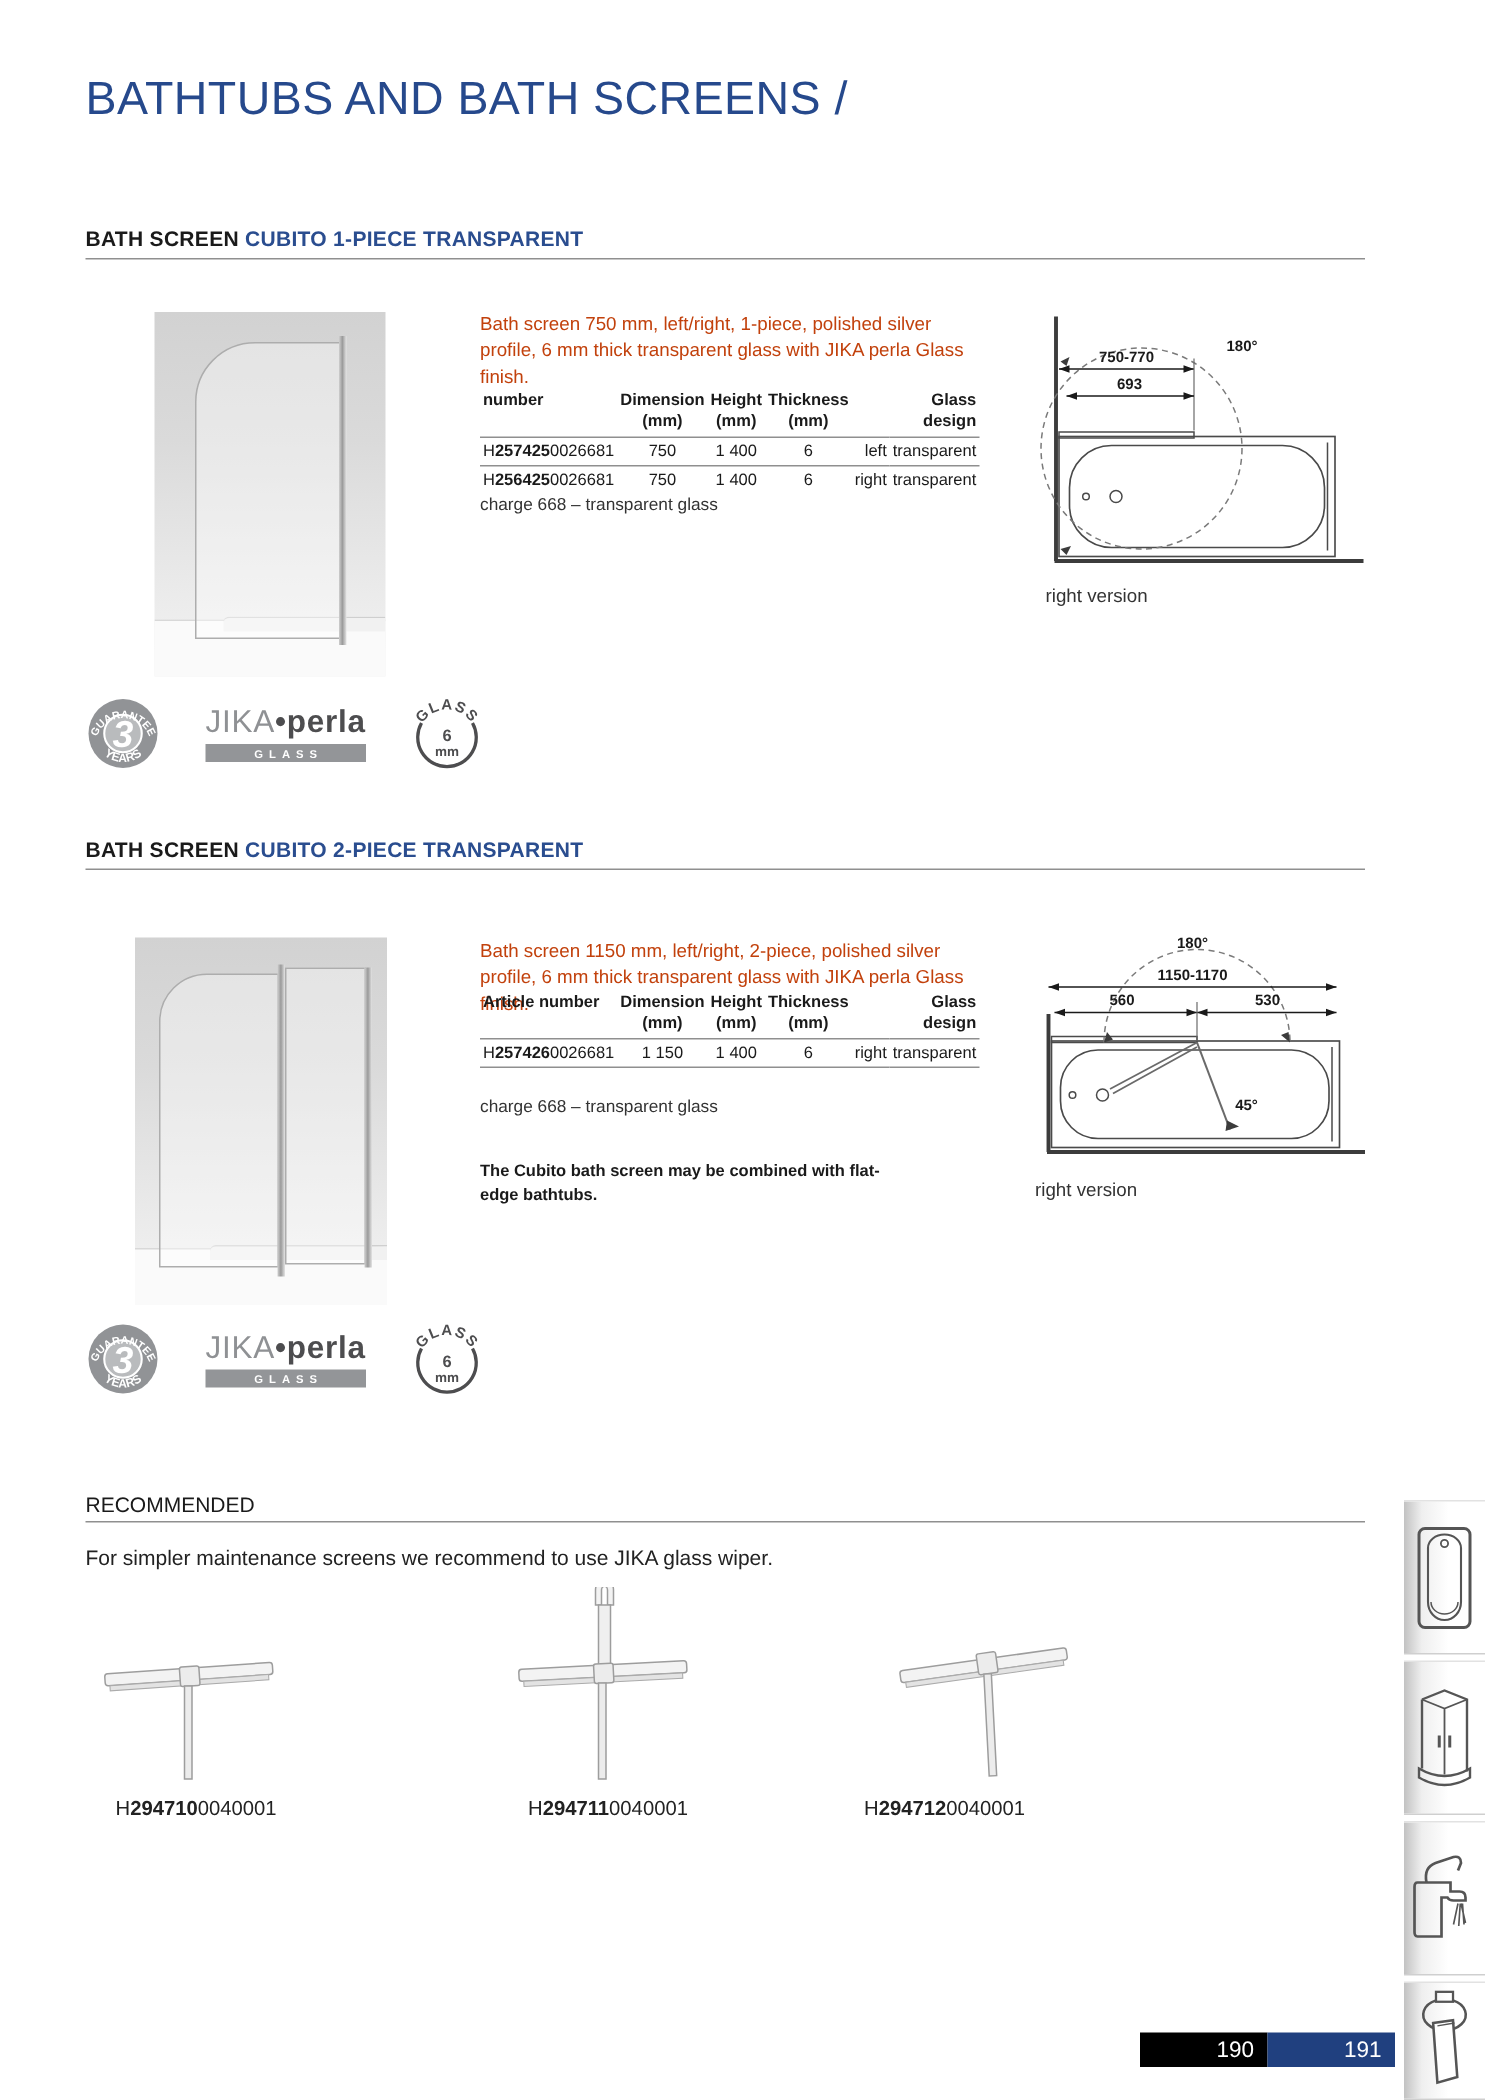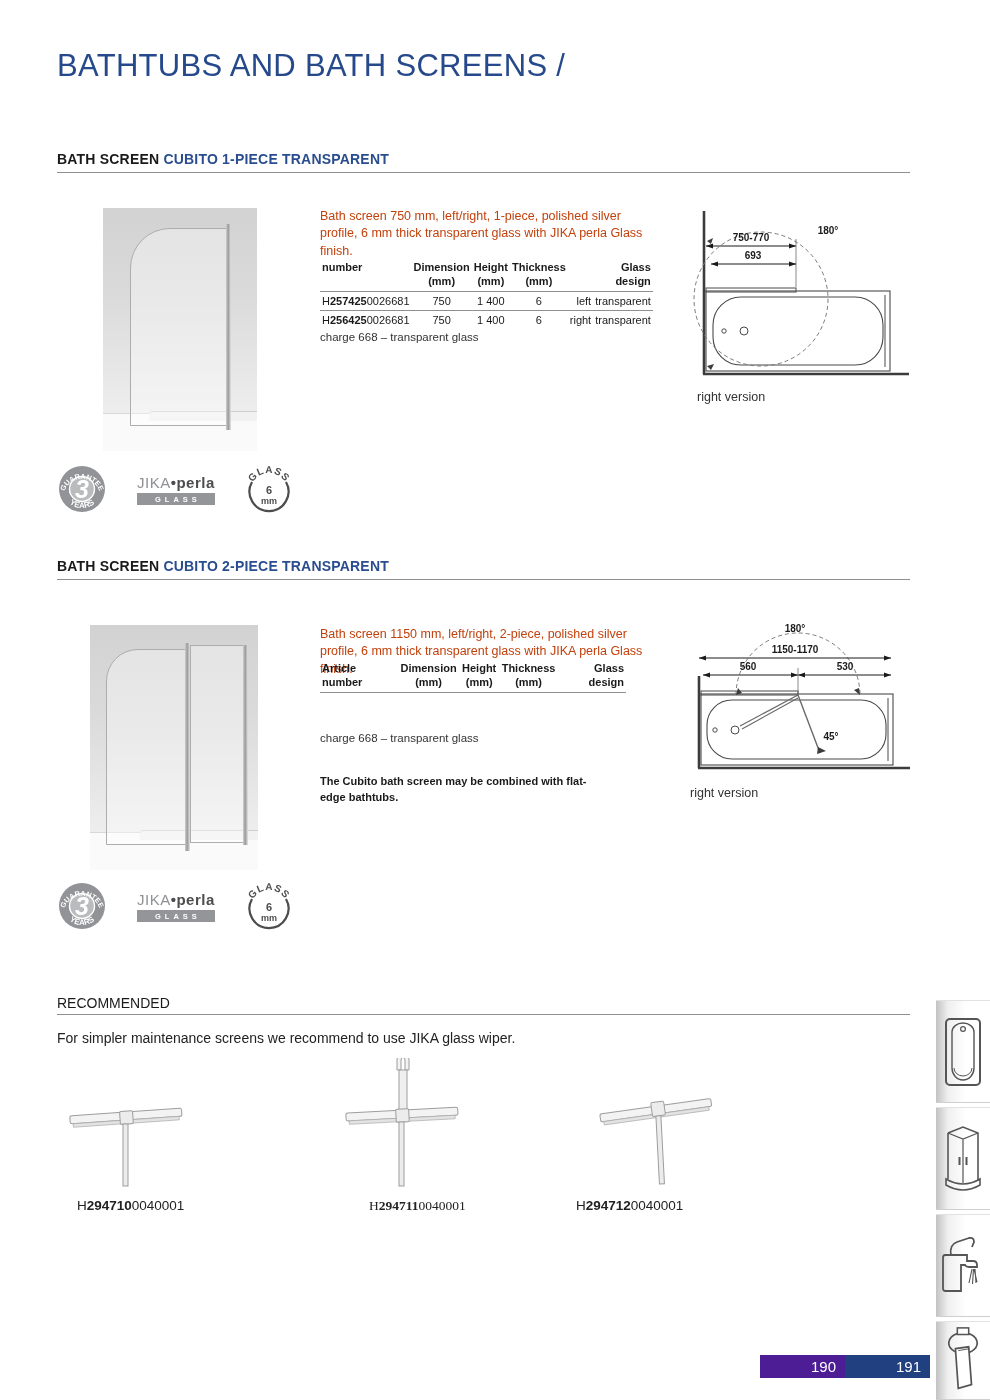--- a/index.html
+++ b/index.html
@@ -38,34 +38,34 @@
   table.spec td.colL { text-align:left; white-space:nowrap; }
   table.spec td.colR { text-align:right; }
   table.spec thead tr { border-bottom:1px solid #8f8f8f; }
   table.spec tbody tr:first-child { border-bottom:1px solid #8f8f8f; }
   .code b { font-weight:bold; }
   .unit { font-weight:bold; }
 
   
   .badge-row { display:flex; align-items:center; }
   .jika-logo { text-align:center; }
-  .jika-line1 { font-size:15px; letter-spacing:0.5px; white-space:nowrap; }
+  .jika-line1 { font-size:21px; letter-spacing:0.5px; white-space:nowrap; }
   .jika-line1 .jika { color:#8f9194; font-weight:400; }
   .jika-line1 .dot { color:#4d4d4f; font-weight:bold; }
   .jika-line1 .perla { color:#4d4d4f; font-weight:bold; }
   .jika-bar { margin-top:2px; background:#939598; color:#ffffff; font-size:7.5px; font-weight:bold; letter-spacing:4px; text-align:center; padding:2px 0 1px 4px; }
 
   
   .recommended-header { font-size:14px; font-weight:normal; color:#1a1a1a; }
   .recommended-text { font-size:14px; color:#222; }
   .wiper-code { font-size:13.5px; color:#222; white-space:nowrap; }
 
   
   .pagebox { height:23px; line-height:23px; font-size:15px; color:#fff; text-align:right; padding-right:9px; }
-  .pagebox.gray { background:#4c1d95; }
+  .pagebox.gray { background:#000000; }
   .pagebox.blue { background:#20407f; }
 
   
   .side-box { width:54px; background:linear-gradient(90deg,#c2c2c2 0%,#efefef 22%,#ffffff 55%); border-top:1px solid #e2e2e2; border-bottom:1px solid #cfcfcf; display:flex; align-items:center; justify-content:center; }
 
   svg text { font-family:"Liberation Sans", sans-serif; }
   .dim-label { font-size:10px; font-weight:bold; fill:#1a1a1a; }
   .draw-stroke { stroke:#4a4a4a; fill:none; }
 </style>
 </head>
@@ -218,20 +218,28 @@
     <tr>
       <th class="colL">Article number</th>
       <th><span>Dimension</span><br><span class="unit">(mm)</span></th>
       <th><span>Height</span><br><span class="unit">(mm)</span></th>
       <th><span>Thickness</span><br><span class="unit">(mm)</span></th>
       <th></th>
       <th class="colR"><span>Glass</span><br><span>design</span></th>
     </tr>
   </thead>
   <tbody>
+    <tr>
+      <td class="colL code"><span>H</span><b>257426</b><span>0026681</span></td>
+      <td>1 150</td>
+      <td>1 400</td>
+      <td>6</td>
+      <td class="colR">right</td>
+      <td class="colR">transparent</td>
+    </tr>
   </tbody>
 </table>
 
 <div class="abs charge" style="left:320px; top:732px;">charge 668 – transparent glass</div>
 
 <div class="abs note-bold" style="left:320px; top:774px; width:270px;">The Cubito bath screen may be combined with flat-edge bathtubs.</div>
 
 <svg class="abs" style="left:688px; top:618px;" width="225" height="160" viewBox="0 0 225 160">
 
   <path d="M11,58 L11,150" stroke="#3c3c3c" stroke-width="2.6" fill="none"></path>
@@ -326,21 +334,21 @@
     <rect x="60" y="28" width="13" height="14" rx="1.5" fill="#ececec" stroke="#9d9d9d" stroke-width="1"></rect>
   </g>
   <g transform="rotate(-3 66 44)">
     <rect x="64" y="42" width="5" height="68" fill="#ececec" stroke="#9d9d9d" stroke-width="1"></rect>
   </g>
 </svg>
 
 <div class="abs wiper-code code" style="left:77px; top:1198px;">
   <span>H</span><b>294710</b><span>0040001</span>
 </div>
-<div class="abs wiper-code code" style="left:369px; top:1198px;font-family:Liberation Serif, serif;">
+<div class="abs wiper-code code" style="left:352px; top:1198px;">
   <span>H</span><b>294711</b><span>0040001</span>
 </div>
 <div class="abs wiper-code code" style="left:576px; top:1198px;">
   <span>H</span><b>294712</b><span>0040001</span>
 </div>
 
 <div class="abs pagebox gray" style="left:760px; top:1355px; width:85px;">190</div>
 <div class="abs pagebox blue" style="left:845px; top:1355px; width:85px;">191</div>
 
 <div class="abs side-box" style="left:936px; top:1000px; height:103px;">

